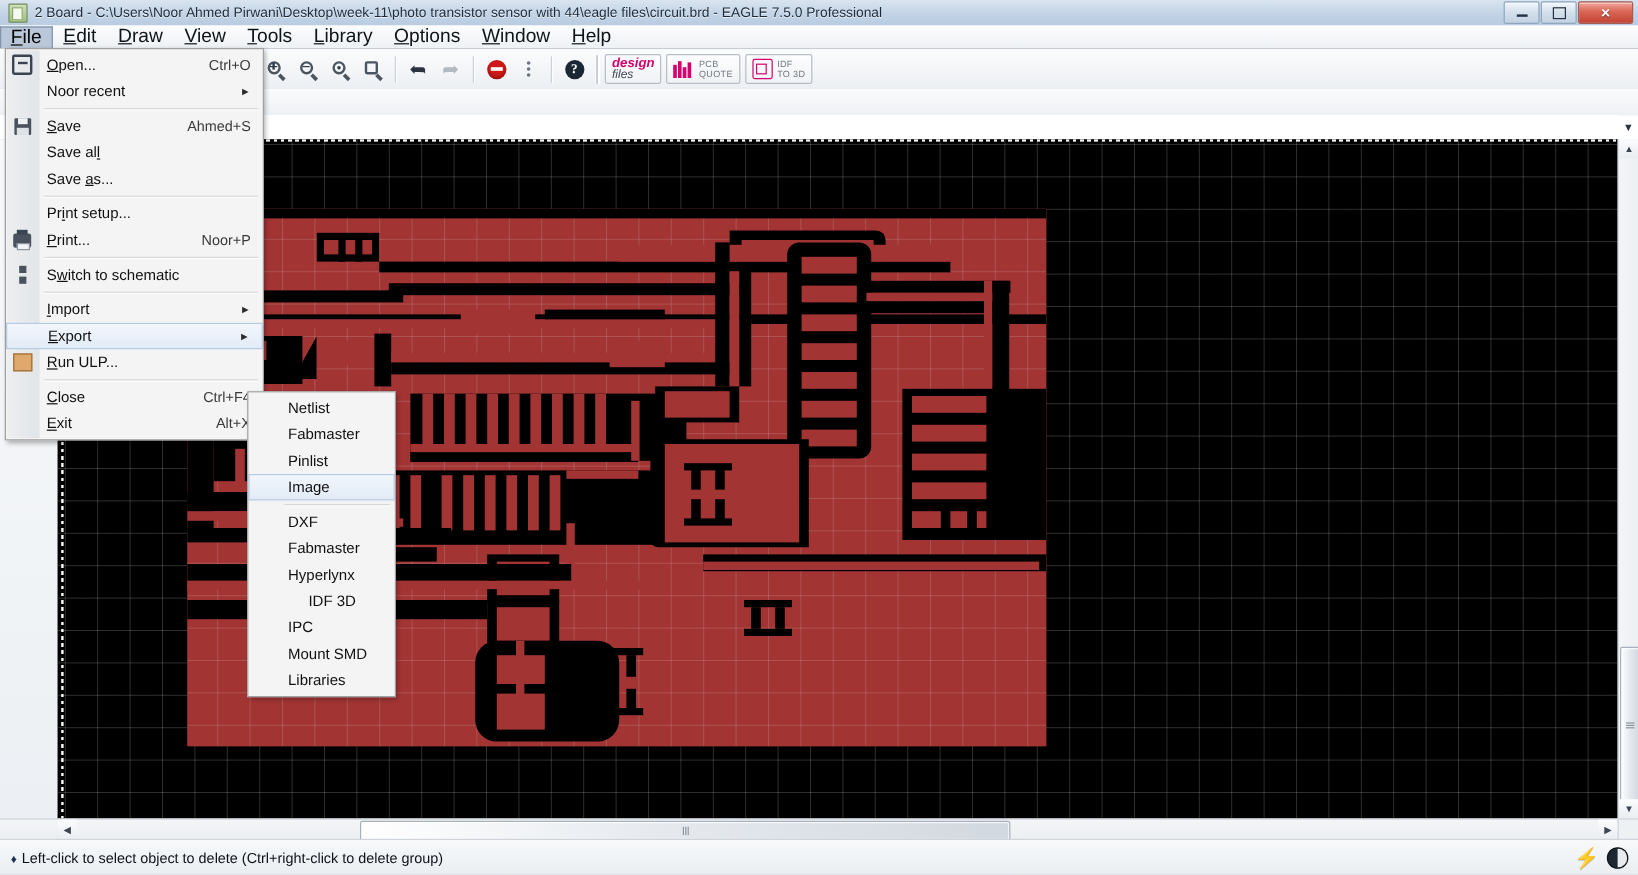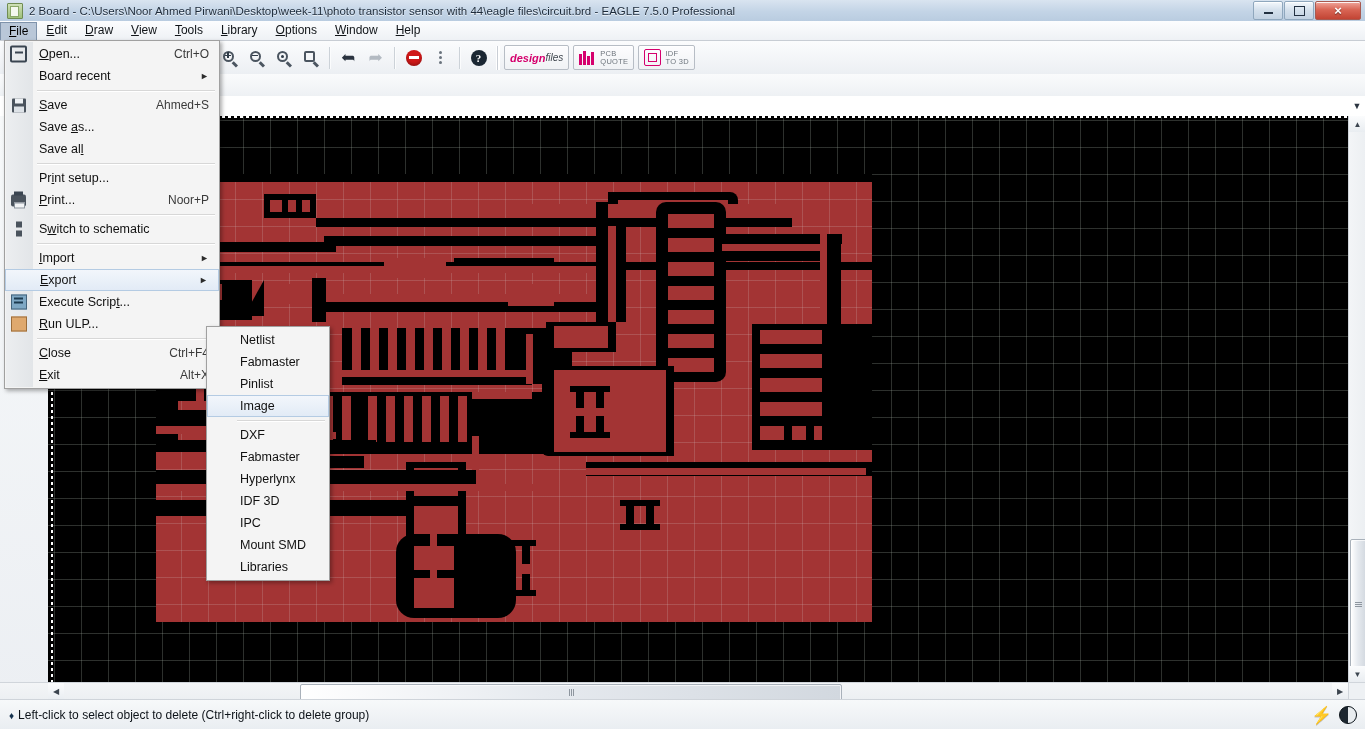--- a/index.html
+++ b/index.html
@@ -39,21 +39,21 @@
     font-size:11px;color:#1d2b3a;line-height:1;}
   .winbtn.close .gl{color:#fff;font-weight:bold;font-size:13px;
     text-shadow:0 1px 1px rgba(0,0,0,.5);}
   .minglyph{width:9px;height:2px;background:#223041;margin-top:5px;}
   .maxglyph{width:9px;height:8px;border:1.5px solid #223041;}
 
   
   .menubar{position:absolute;left:0;top:21px;width:1365px;height:19px;
     background:linear-gradient(#fcfdfe,#eef1f5);
     border-bottom:1px solid #c8cdd4;display:flex;align-items:center;}
-  .menuitem{padding:2px 9px;font-size:12px;color:#101418;cursor:default;height:15px;
+  .menuitem{padding:2px 9px;font-size:16px;color:#101418;cursor:default;height:15px;
     line-height:15px;}
   .menuitem.open{background:#b9c7d8;border:1px solid #7f93ab;
     padding:1px 8px;border-bottom:none;color:#000;}
   .menuitem u{text-decoration:underline;}
 
   
   .toolbar{position:absolute;left:0;top:41px;width:1365px;height:33px;
     background:linear-gradient(#fbfcfd,#eceff3);
     border-bottom:1px solid #d2d7dd;display:flex;align-items:center;}
   .tb-sep{width:1px;height:22px;background:#ccd2d8;margin:0 5px;
@@ -306,21 +306,21 @@
           <i></i>
         </div>
     </div>
     <div class="tb-sep"></div>
     <div class="tbtn">
       <div class="helpicon">?</div>
     </div>
     <div class="tb-grip"></div>
 
     <div class="bigbtn">
-      <div style="display:flex;align-items:flex-start;">
+      <div style="display:flex;flex-direction:column;align-items:flex-start;">
         <span class="bb-dlink">design</span>
         <span class="bb-dlink2">files</span>
       </div>
     </div>
     <div class="bigbtn">
       <div class="pcbglyph">
         <i style="left:0;height:11px"></i>
           <i style="left:4px;height:14px"></i>
         <i style="left:8px;height:9px"></i>
           <i style="left:12px;height:13px"></i>
@@ -631,37 +631,37 @@
     <div class="gutter"></div>
 
     <div class="mrow">
       <span class="micon">
           <span class="ic-open"></span>
         </span>
       <span class="lbl"><u>O</u>pen...</span>
       <span class="acc">Ctrl+O</span>
     </div>
     <div class="mrow">
-      <span class="lbl">Board recent</span>
+      <span class="lbl">Noor recent</span>
       <span class="sub">►</span>
     </div>
     <div class="msep"></div>
 
     <div class="mrow">
       <span class="micon">
           <span class="ic-save"></span>
         </span>
       <span class="lbl"><u>S</u>ave</span>
       <span class="acc">Ahmed+S</span>
     </div>
     <div class="mrow">
+      <span class="lbl">Save al<u>l</u></span>
+    </div>
+    <div class="mrow">
       <span class="lbl">Save <u>a</u>s...</span>
-    </div>
-    <div class="mrow">
-      <span class="lbl">Save al<u>l</u></span>
     </div>
     <div class="msep"></div>
 
     <div class="mrow">
       <span class="lbl">Pr<u>i</u>nt setup...</span>
     </div>
     <div class="mrow">
       <span class="micon">
           <span class="ic-print"></span>
         </span>
@@ -681,26 +681,20 @@
     <div class="mrow">
       <span class="lbl"><u>I</u>mport</span>
       <span class="sub">►</span>
     </div>
     <div class="mrow sel">
       <span class="lbl"><u>E</u>xport</span>
       <span class="sub">►</span>
     </div>
     <div class="mrow">
       <span class="micon">
-          <span class="ic-script"></span>
-        </span>
-      <span class="lbl">Execute Scrip<u>t</u>...</span>
-    </div>
-    <div class="mrow">
-      <span class="micon">
           <span class="ic-ulp"></span>
         </span>
       <span class="lbl"><u>R</u>un ULP...</span>
     </div>
     <div class="msep"></div>
 
     <div class="mrow">
       <span class="lbl"><u>C</u>lose</span>
       <span class="acc">Ctrl+F4</span>
     </div>
@@ -726,21 +720,21 @@
     <div class="msep" style="margin-left:30px"></div>
     <div class="mrow" style="padding-left:33px">
       <span class="lbl">DXF</span>
     </div>
     <div class="mrow" style="padding-left:33px">
       <span class="lbl">Fabmaster</span>
     </div>
     <div class="mrow" style="padding-left:33px">
       <span class="lbl">Hyperlynx</span>
     </div>
-    <div class="mrow" style="padding-left:33px">
+    <div class="mrow" style="padding-left:50px">
       <span class="lbl">IDF 3D</span>
     </div>
     <div class="mrow" style="padding-left:33px">
       <span class="lbl">IPC</span>
     </div>
     <div class="mrow" style="padding-left:33px">
       <span class="lbl">Mount SMD</span>
     </div>
     <div class="mrow" style="padding-left:33px">
       <span class="lbl">Libraries</span>

